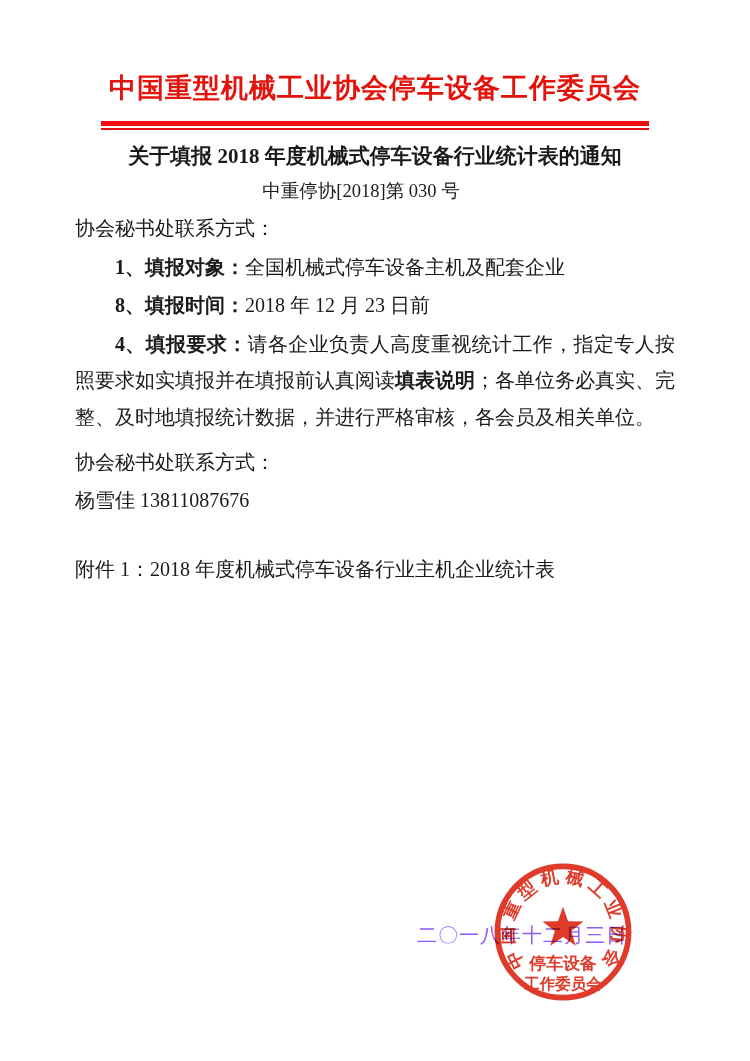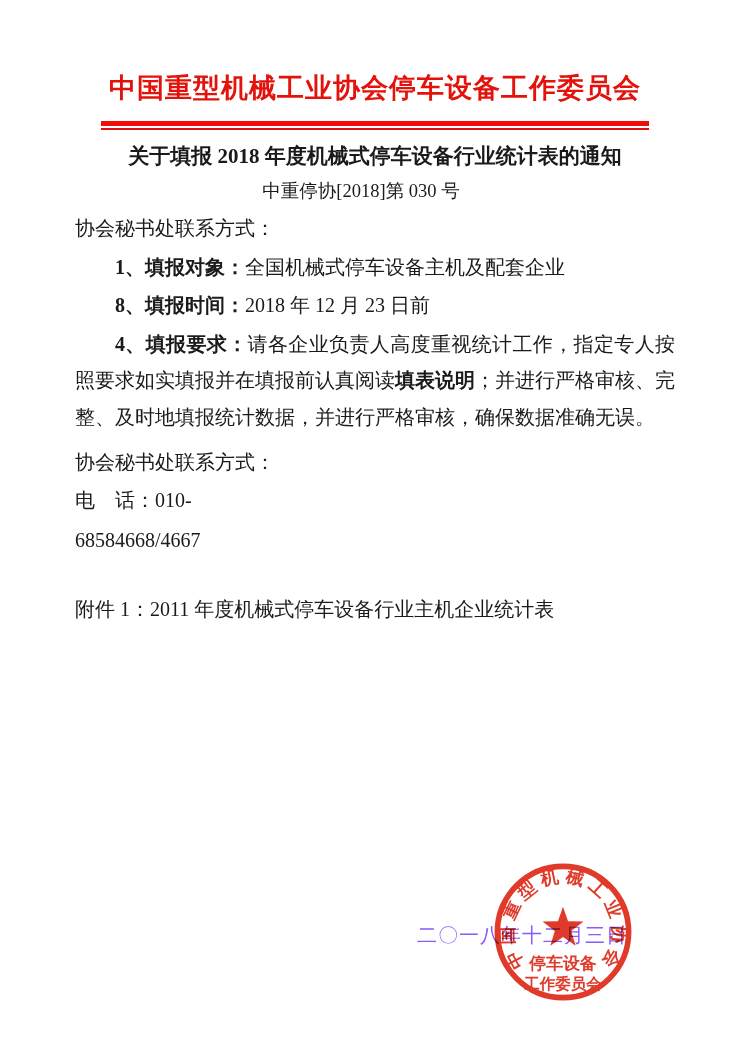--- a/index.html
+++ b/index.html
@@ -161,32 +161,32 @@
 
     <div class="body-text">
       <p class="para">协会秘书处联系方式：</p>
 
 
       <p class="para indent item"><b>1、填报对象：</b><span>全国机械式停车设备主机及配套企业</span></p>
 
       <p class="para indent item"><b>8、填报时间：</b><span>2018 年 12 月 23 日前</span></p>
 
 
-      <p class="para indent item"><b>4、填报要求：</b><span>请各企业负责人高度重视统计工作，指定专人按照要求如实填报并在填报前认真阅读</span><b>填表说明</b><span>；并进行严格审核、完整、及时地填报统计数据，并进行严格审核，确保数据准确无误。</span></p>
+      <p class="para indent item"><b>4、填报要求：</b><span>请各企业负责人高度重视统计工作，指定专人按照要求如实填报并在填报前认真阅读</span><b>填表说明</b><span>；各单位务必真实、完整、及时地填报统计数据，并进行严格审核，各会员及相关单位。</span></p>
 
       <p class="para contact-heading">协会秘书处联系方式：</p>
 
+      <div class="contact-row">
+        <span>杨雪佳 13811087676</span>
+      </div>
       <div class="contact-row">
       </div>
-      <div class="contact-row">
-        <span class="contact-col1">电　话：010-68584668/4667</span>
-      </div>
 
       <div class="attachments">
-        <p class="attach-line">附件 1：2011 年度机械式停车设备行业主机企业统计表</p>
+        <p class="attach-line">附件 1：2018 年度机械式停车设备行业主机企业统计表</p>
       </div>
     </div>
   </div>
 
   <div class="issue-date">二〇一八年十二月三日</div>
 
   <div class="stamp">
     <svg viewBox="0 0 160 160" xmlns="http://www.w3.org/2000/svg">
       <circle class="ring" cx="80" cy="80" r="70" stroke="#df3a2a"></circle>
       <path id="sealArc" d="M 42.52,117.48 A 53,53 0 1 1 117.48,117.48" fill="none" stroke="none"></path>

